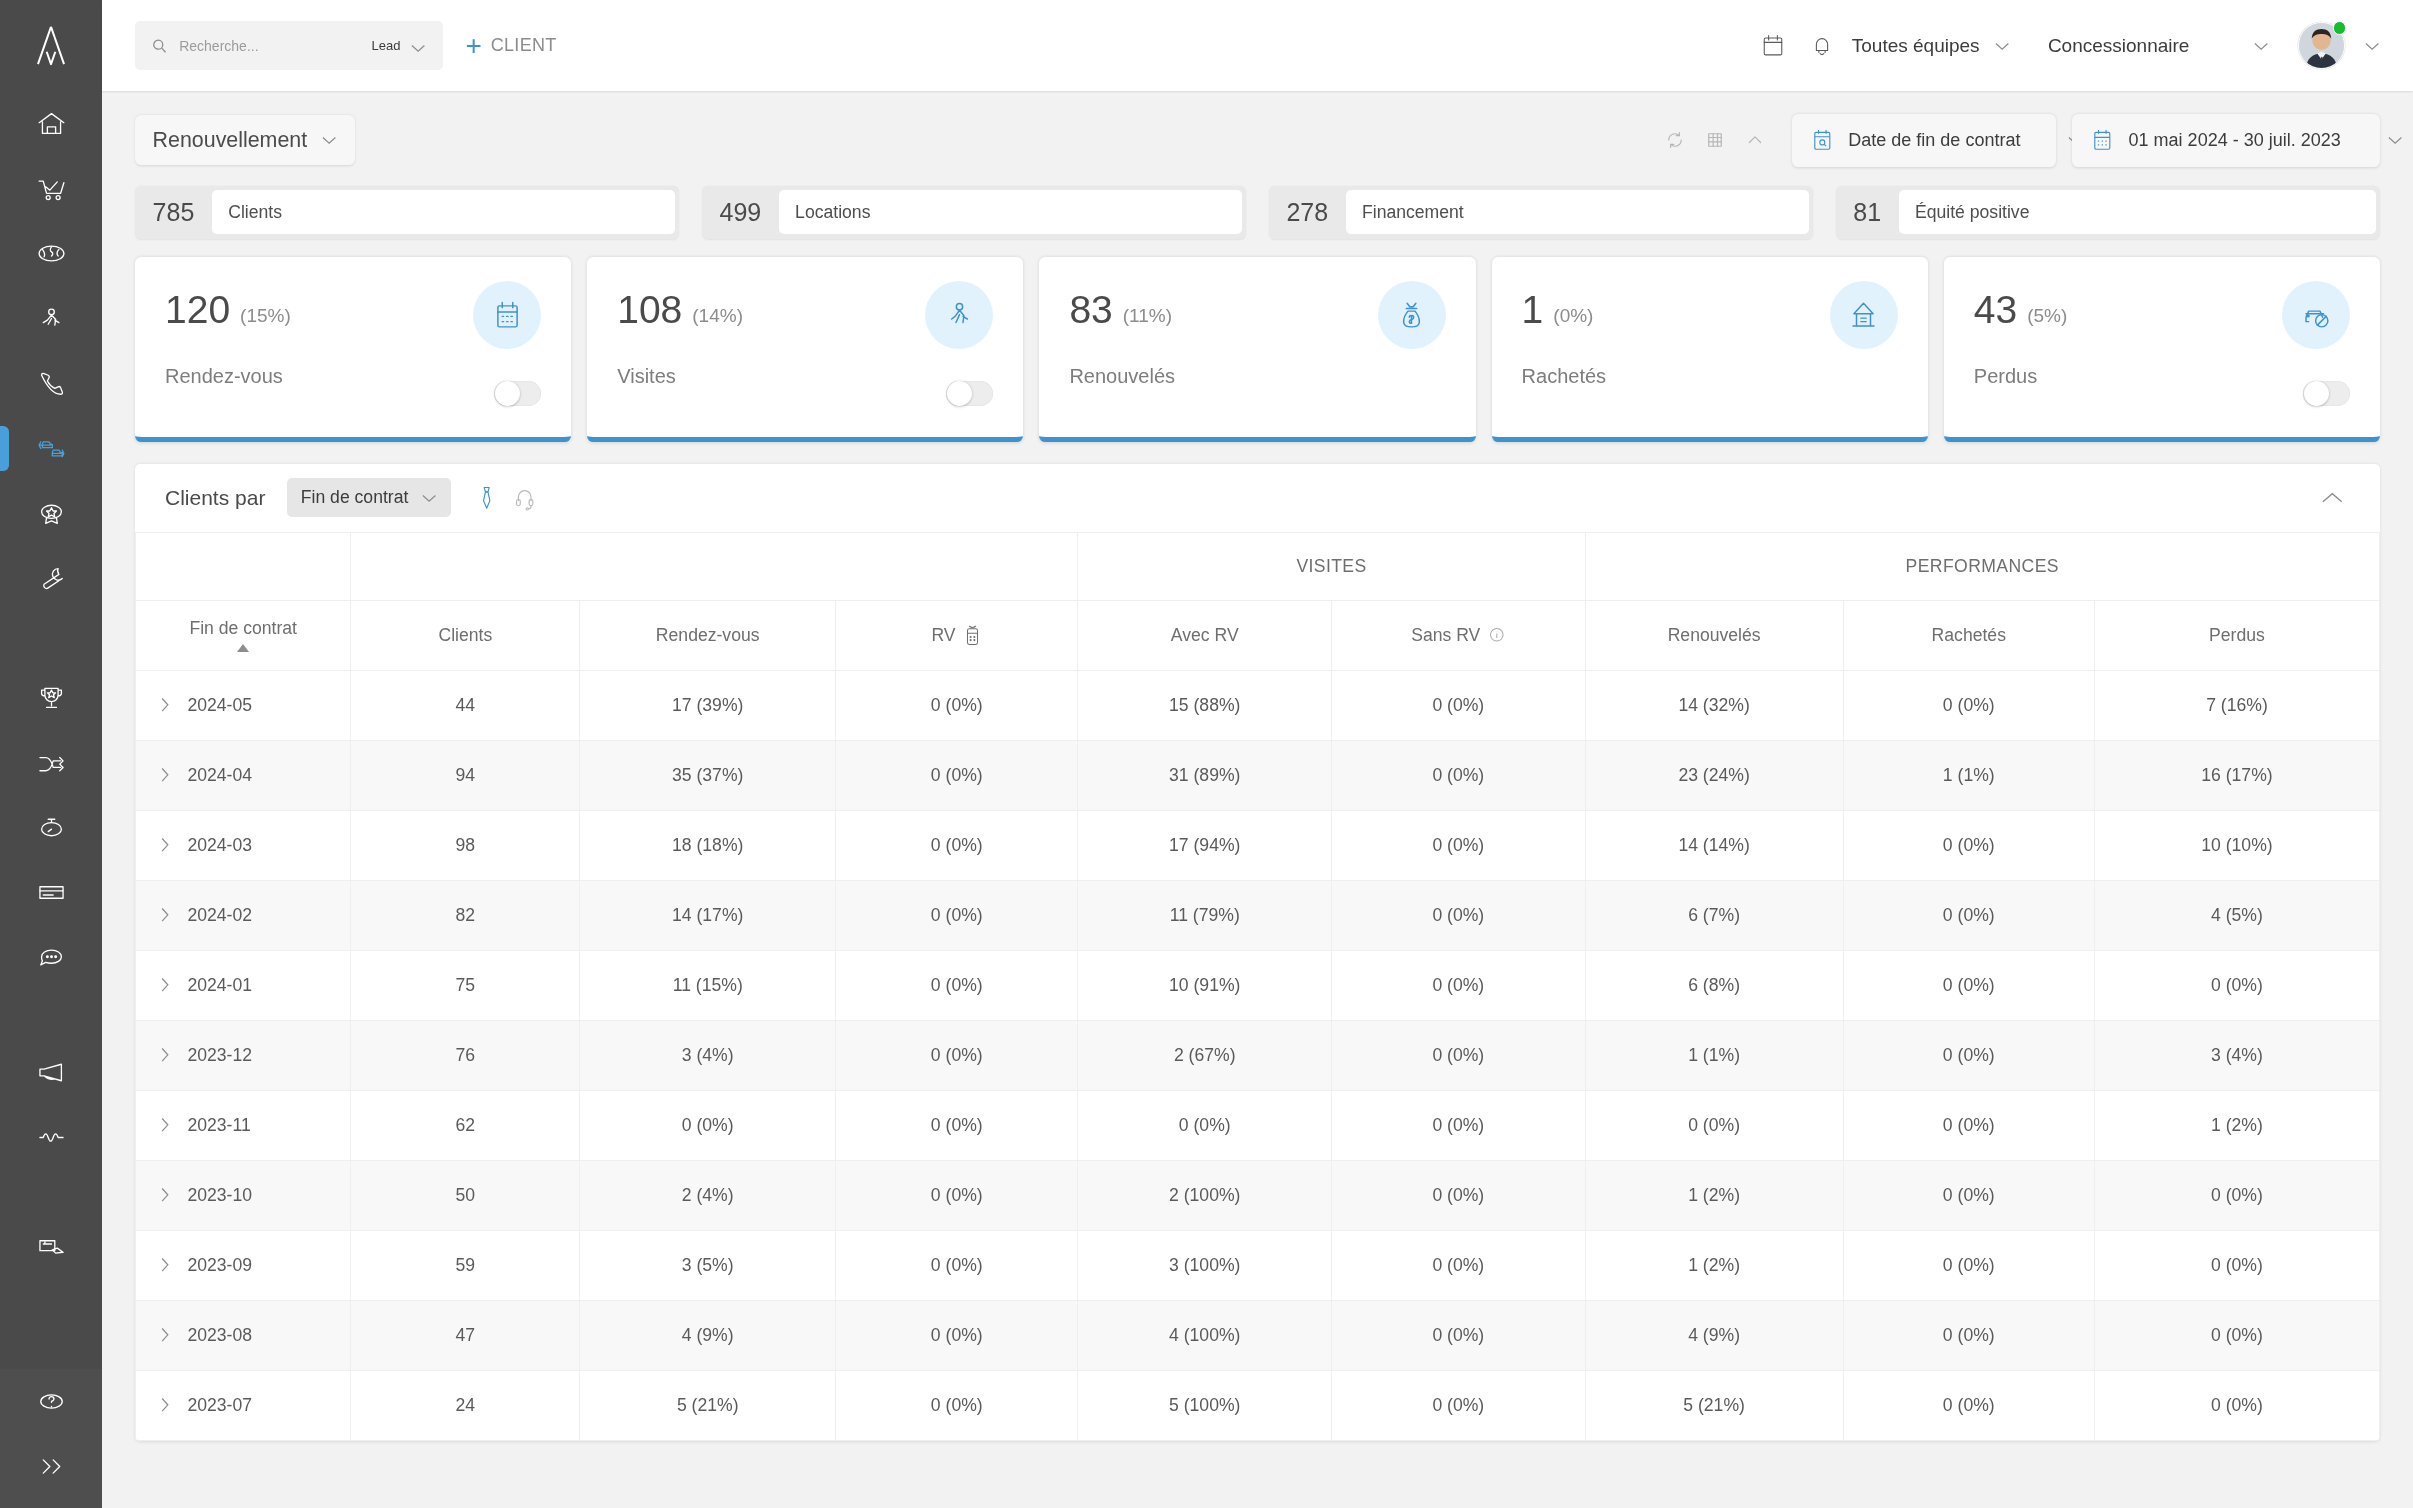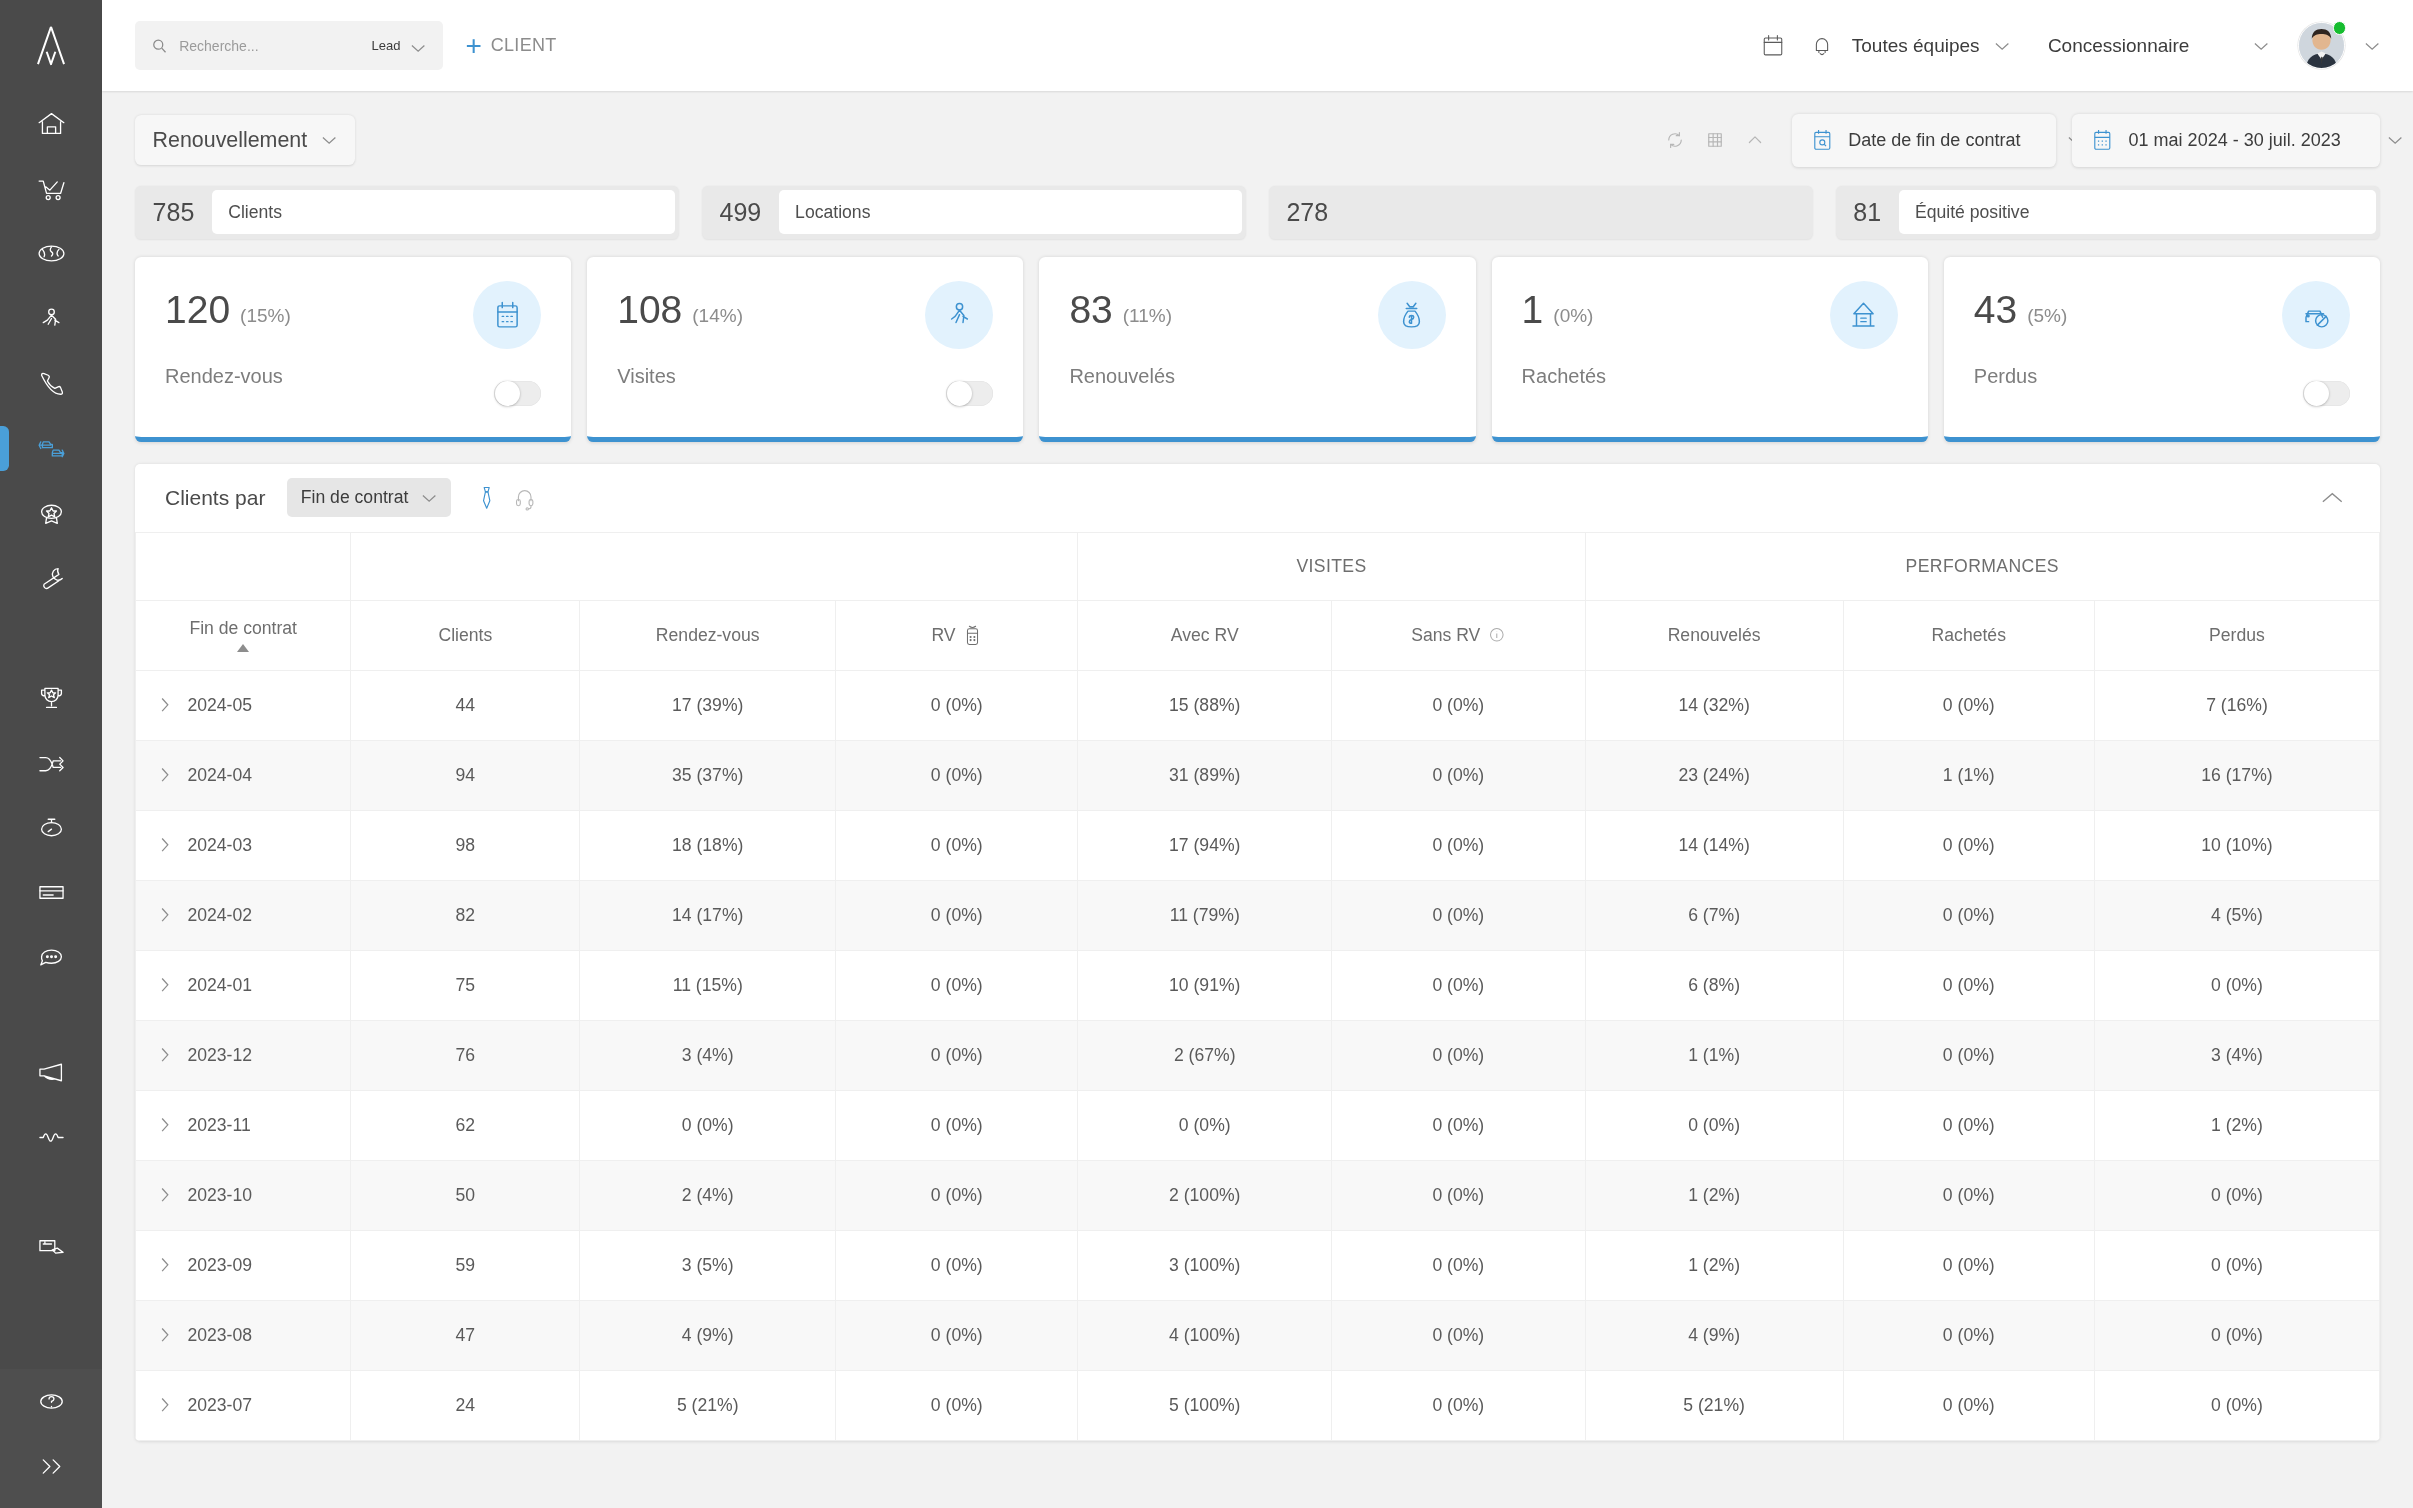--- a/index.html
+++ b/index.html
@@ -476,20 +476,23 @@
             </span>
         </div>
         <div class="stat">
           <span class="num">499</span>
           <span class="box">
               <span>Locations</span>
             </span>
         </div>
         <div class="stat">
           <span class="num">278</span>
+          <span class="box">
+              <span>Financement</span>
+            </span>
         </div>
         <div class="stat">
           <span class="num">81</span>
           <span class="box">
               <span>Équité positive</span>
             </span>
         </div>
       </div>
 
       <div class="kpis">

